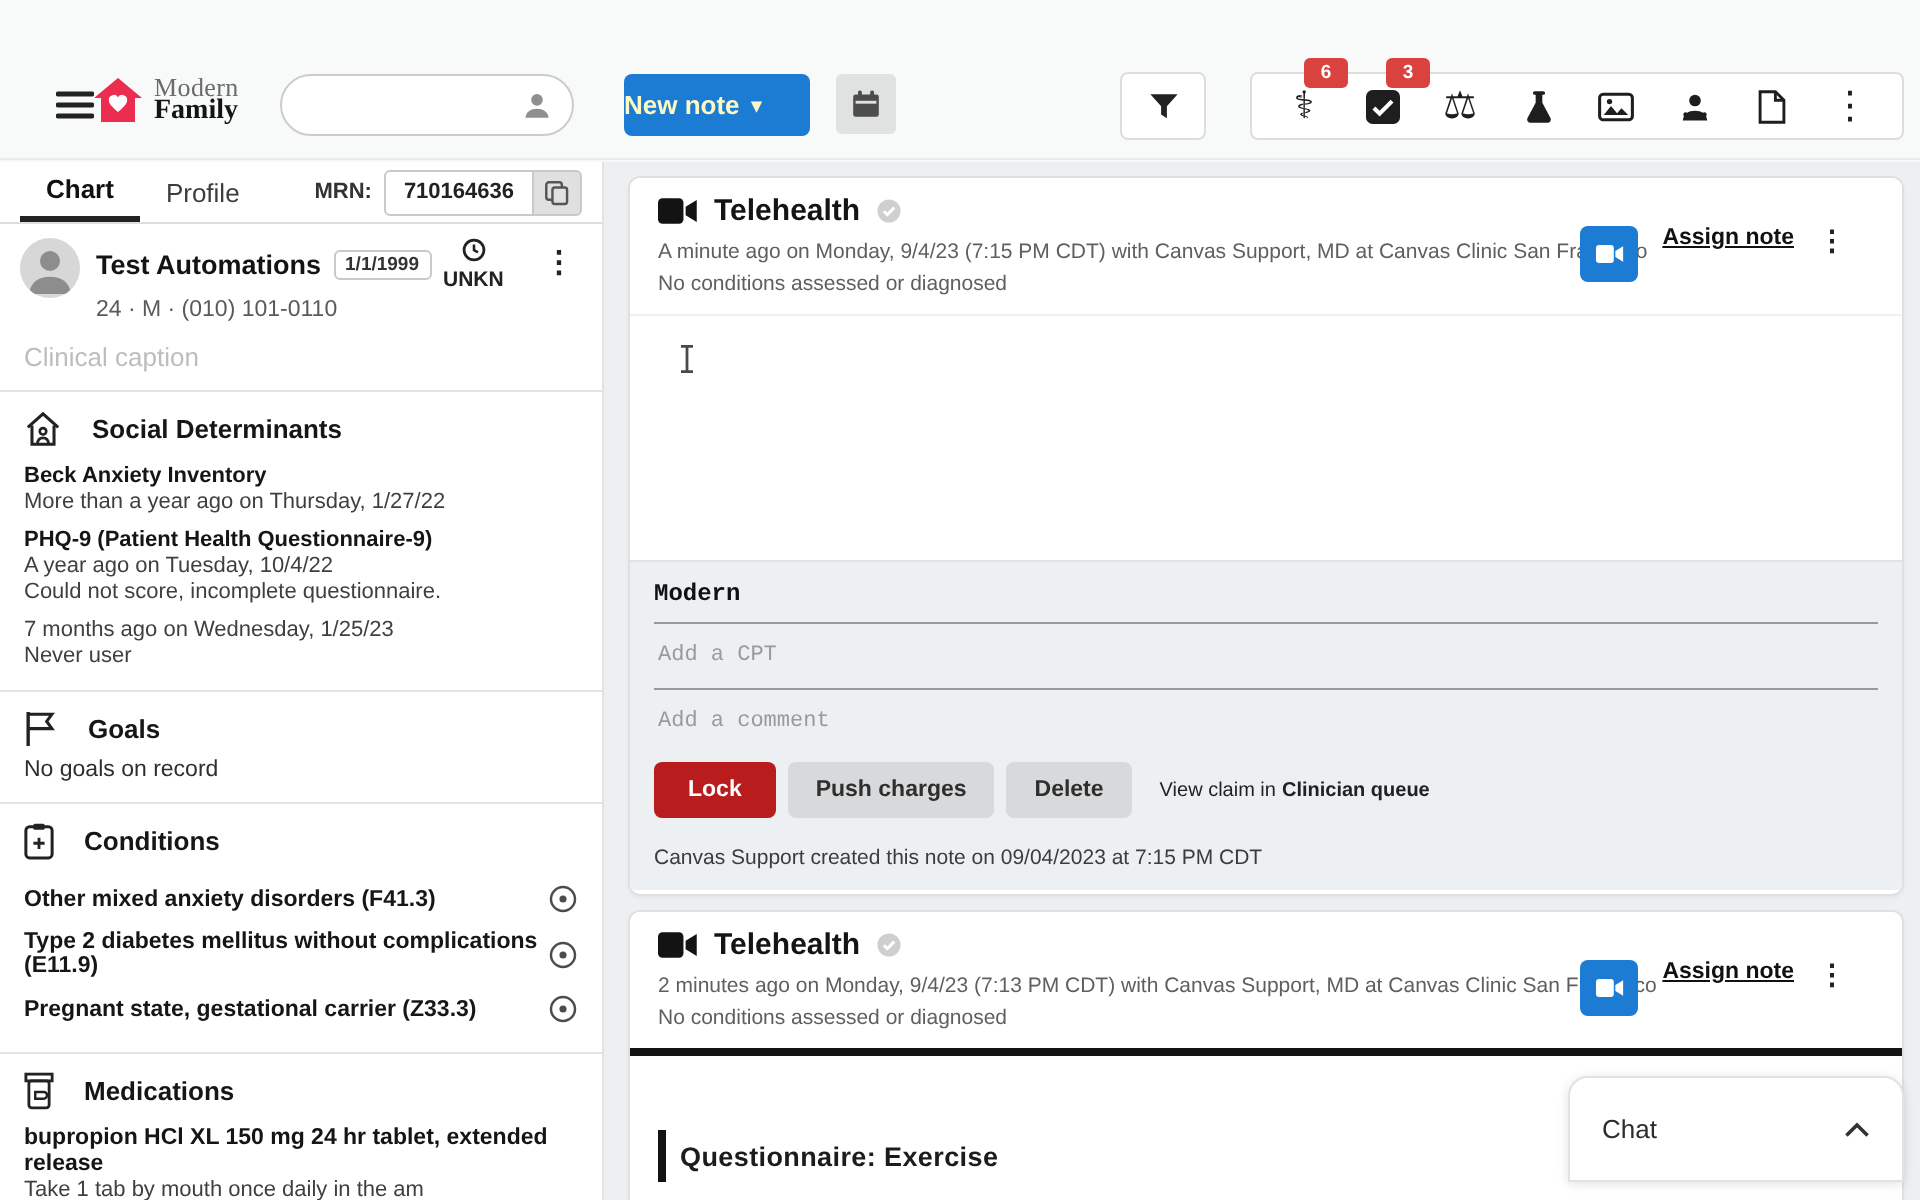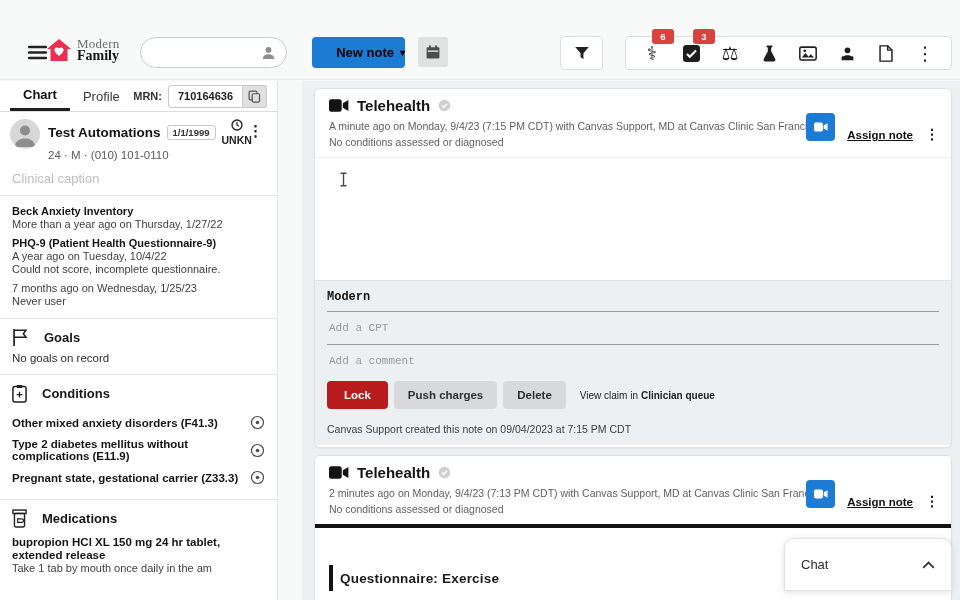--- a/index.html
+++ b/index.html
@@ -14,31 +14,31 @@
 
   
   .topbar { position:absolute; left:0; top:0; width:960px; height:80px; background:#f8f9f9; border-bottom:1px solid #ebebeb; z-index:5; }
   .hamburger { left:28px; top:45px; cursor:pointer; }
   .logo { left:46px; top:38px; display:flex; align-items:center; gap:5px; cursor:pointer; }
   .logo-text { font-family:"Liberation Serif", serif; line-height:12px; }
   .logo-line1 { font-size:13px; color:#6b6b6b; letter-spacing:.2px; }
   .logo-line2 { font-size:14px; font-weight:bold; color:#141414; }
   .searchbox { left:140px; top:37px; width:147px; height:31px; background:#fff; border:1px solid #ccc; border-radius:16px; display:flex; align-items:center; padding:0 9px 0 14px; }
   .searchbox input { flex:1; border:none; outline:none; background:transparent; font-size:12px; font-family:inherit; min-width:0; }
-  .btn-newnote { left:312px; top:37px; width:93px; height:31px; background:#1c7cd4; border:none; border-radius:4px; color:#000000; font-weight:bold; font-size:13px; display:flex; align-items:center; justify-content:flex-end; gap:6px; cursor:pointer; font-family:inherit; }
+  .btn-newnote { left:312px; top:37px; width:93px; height:31px; background:#1c7cd4; border:none; border-radius:4px; color:#fef9c3; font-weight:bold; font-size:13px; display:flex; align-items:center; justify-content:flex-start; gap:6px; cursor:pointer; font-family:inherit; }
   .btn-newnote .chev { font-size:10px; }
   .btn-calendar { left:418px; top:37px; width:30px; height:30px; background:#e0e1e1; border:none; border-radius:3px; display:flex; align-items:center; justify-content:center; cursor:pointer; }
   .btn-filter { left:560px; top:36px; width:43px; height:34px; background:#fff; border:1px solid #ddd; border-radius:4px; display:flex; align-items:center; justify-content:center; cursor:pointer; }
   .icon-toolbar { left:625px; top:36px; width:327px; height:34px; background:#fff; border:1px solid #ddd; border-radius:4px; display:flex; align-items:center; justify-content:space-between; padding:0 15px; }
   .tool-icon { width:22px; height:22px; display:flex; align-items:center; justify-content:center; cursor:pointer; font-size:19px; color:#1e1e1e; line-height:1; }
   .badge { position:absolute; top:-8px; height:15px; min-width:22px; padding:0 4px; background:#d9423e; border-radius:3px; color:#fff; font-size:9.5px; font-weight:bold; display:flex; align-items:center; justify-content:center; z-index:6; }
   .badge-6 { left:26px; } .badge-3 { left:67px; }
 
   
-  .sidebar { position:absolute; left:0; top:81px; width:278px; height:519px; background:#fff; border-right:1px solid #e3e3e3; overflow:hidden; }
+  .sidebar { position:absolute; left:0; top:81px; width:302px; height:519px; background:#fff; border-right:1px solid #e3e3e3; overflow:hidden; }
   .tabs-row { height:31px; border-bottom:1px solid #ddd; display:flex; align-items:stretch; padding:0 10px; }
   .tab { font-size:13px; color:#3c3c3c; display:flex; align-items:center; padding:0 13px; cursor:pointer; }
   .tab.active { font-weight:bold; color:#101010; border-bottom:3px solid #222; }
   .mrn-group { margin-left:auto; display:flex; align-items:center; gap:6px; padding:4px 0; }
   .mrn-label { font-size:11px; font-weight:bold; color:#333; }
   .mrn-box { display:flex; align-items:stretch; height:23px; }
   .mrn-value { background:#fff; border:1px solid #c9c9c9; border-radius:3px 0 0 3px; font-size:11px; font-weight:bold; color:#222; display:flex; align-items:center; padding:0 9px; }
   .mrn-copy { background:#e0e0e0; border:1px solid #c9c9c9; border-left:none; border-radius:0 3px 3px 0; width:24px; display:flex; align-items:center; justify-content:center; cursor:pointer; }
   .patient { padding:7px 10px 0 10px; position:relative; }
   .patient-row { display:flex; gap:8px; }
@@ -66,21 +66,21 @@
   
   .main { position:absolute; left:302px; top:81px; width:658px; height:519px; background:#edeff1; }
   .note-card { position:absolute; left:12px; width:638px; background:#fff; border:1px solid #e0e0e0; border-radius:6px; box-shadow:0 1px 2px rgba(0,0,0,.04); overflow:hidden; }
   .card1 { top:7px; height:360px; }
   .card2 { top:374px; height:240px; }
   .note-header { position:relative; padding:8px 14px 9px 14px; background:#fff; }
   .note-title-row { display:flex; align-items:center; gap:8px; }
   .note-title { font-size:15px; font-weight:bold; color:#141414; }
   .note-subtitle { font-size:10.5px; color:#5f5f5f; margin-top:6px; }
   .note-conditions { font-size:10.5px; color:#5f5f5f; margin-top:4px; }
-  .note-controls { position:absolute; right:12px; top:24px; display:flex; align-items:flex-end; gap:12px; }
+  .note-controls { position:absolute; right:28px; top:24px; display:flex; align-items:flex-start; gap:12px; }
   .btn-video { width:29px; height:28px; background:#1c7cd4; border:none; border-radius:4px; display:flex; align-items:center; justify-content:center; cursor:pointer; }
   .assign-link { font-size:11.5px; font-weight:bold; color:#111; text-decoration:underline; cursor:pointer; white-space:nowrap; }
   .kebab { font-size:14px; font-weight:bold; color:#222; cursor:pointer; line-height:1; }
   .note-body { position:relative; height:123px; background:#fff; border-top:1px solid #f0f0f0; cursor:text; }
   .ibeam { position:absolute; left:24px; top:14px; }
   .coding { background:#edf0f2; border-top:1px solid #e2e2e2; padding:9px 12px 0 12px; height:165px; font-family:"Liberation Mono", monospace; }
   .coding-title { font-size:12px; font-weight:bold; color:#111; }
   .coding-hr { border-top:1px solid #9b9b9b; margin-top:7px; }
   .coding-input { display:block; width:100%; background:transparent; border:none; outline:none; font-family:"Liberation Mono", monospace; font-size:11px; color:#333; padding:10px 2px; }
   .coding-input::placeholder { color:#9a9a9a; opacity:1; }
@@ -244,20 +244,31 @@
         <div class="p-details">24 · M · (010) 101-0110</div>
       </span>
     </div>
     <span class="p-kebab">⋮</span>
   </div>
   <div class="clinical-caption">Clinical caption</div>
 
   <div class="divider"></div>
 
   <div class="section">
+    <div class="section-header">
+      <span>
+        <svg width="19" height="19" viewBox="0 0 20 20">
+            <path d="M2 9.2 10 2l8 7.2" fill="none" stroke="#222" stroke-width="1.6"></path>
+            <path d="M4.2 8.2V18h11.6V8.2" fill="none" stroke="#222" stroke-width="1.6"></path>
+            <circle cx="10" cy="11.2" r="1.7" fill="none" stroke="#222" stroke-width="1.4"></circle>
+            <path d="M7 18c.2-2.2 1.4-3.3 3-3.3s2.8 1.1 3 3.3" fill="none" stroke="#222" stroke-width="1.4"></path>
+          </svg>
+      </span>
+      <span class="section-title">Social Determinants</span>
+    </div>
     <div class="sd-item">
       <div class="sd-title">Beck Anxiety Inventory</div>
       <div class="sd-line">More than a year ago on Thursday, 1/27/22</div>
     </div>
     <div class="sd-item">
       <div class="sd-title">PHQ-9 (Patient Health Questionnaire-9)</div>
       <div class="sd-line">A year ago on Tuesday, 10/4/22</div>
       <div class="sd-line">Could not score, incomplete questionnaire.</div>
     </div>
     <div class="sd-item" style="margin-bottom:0">

